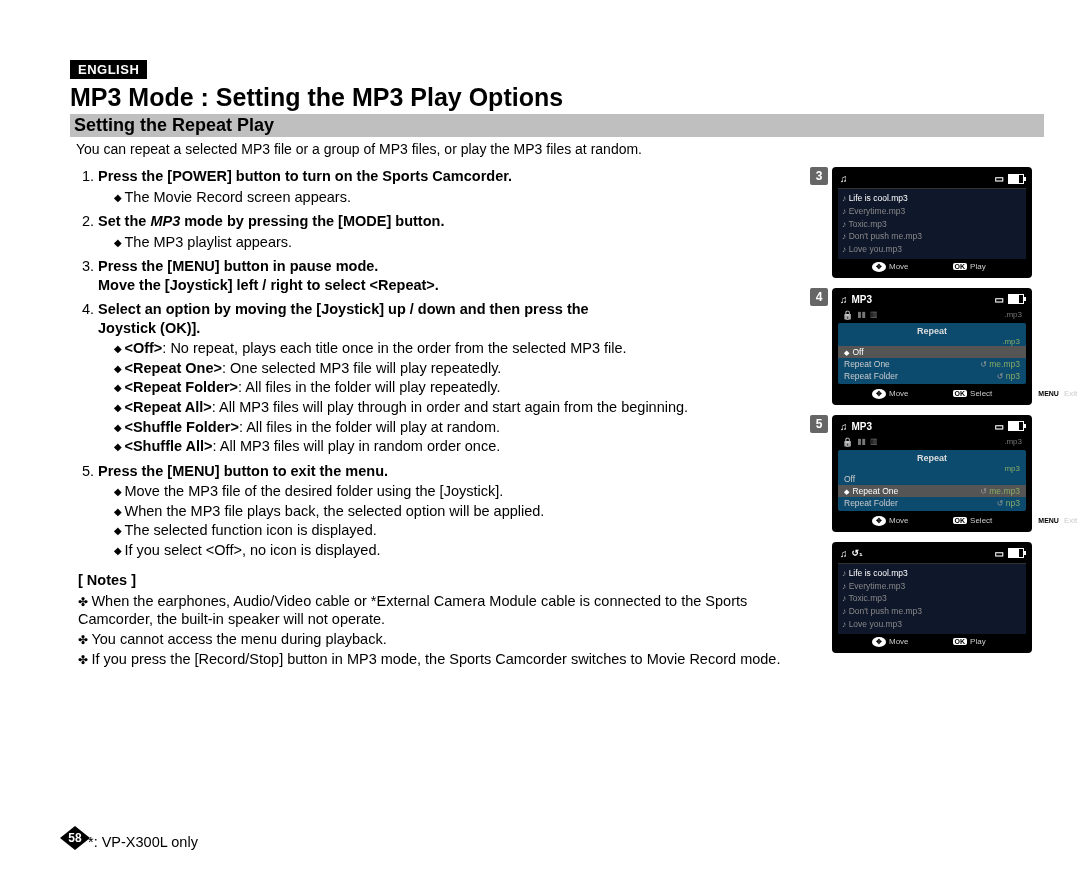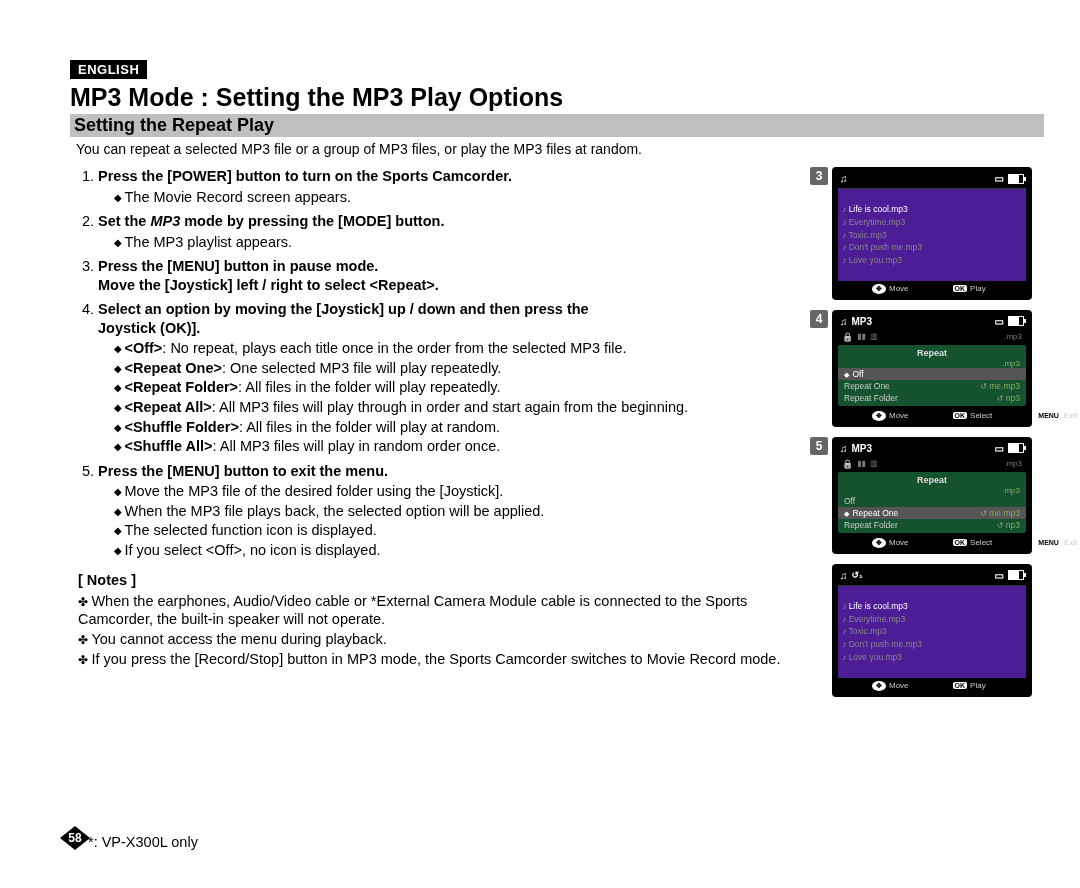--- a/index.html
+++ b/index.html
@@ -158,23 +158,23 @@
   .batt-ico::after {
     content:"";
     position:absolute;
     right:-3px; top:2px;
     width:2px; height:4px;
     background:#fff;
   }
   .batt-ico .fill { background:#fff; height:100%; width:70%; display:block; }
 
   .track-list {
-    background: #4c1d95;
+    background: #0f172a;
     border-top:1px solid #333;
-    padding: 14px 4px;
+    padding: 3px 4px;
   }
   .track-list div::before { content:"♪ "; color:#999; }
   .track-list div { color: #888; font-size: 8.5px; line-height:1.5; }
   .track-list div.sel { color:#fff; }
   .screen-footer {
     display:flex;
     gap: 12px;
     font-size:8px;
     color:#ccc;
     padding: 3px 2px 0 2px;
@@ -190,21 +190,21 @@
     background:#fff;
     color:#000;
     border-radius:2px;
     font-size:7px;
     padding:0 2px;
     font-weight:bold;
   }
   .key-ico.round { border-radius:50%; width:10px; height:10px; display:inline-flex; align-items:center; justify-content:center; }
 
   .menu-panel {
-    background:#14532d;
+    background:#0c4a6e;
     margin: 2px 0;
     border-radius:2px;
     padding: 2px 0;
   }
   .menu-title {
     text-align:center;
     color:#ddd;
     font-size:9px;
     padding:1px 0;
     font-weight:bold;

